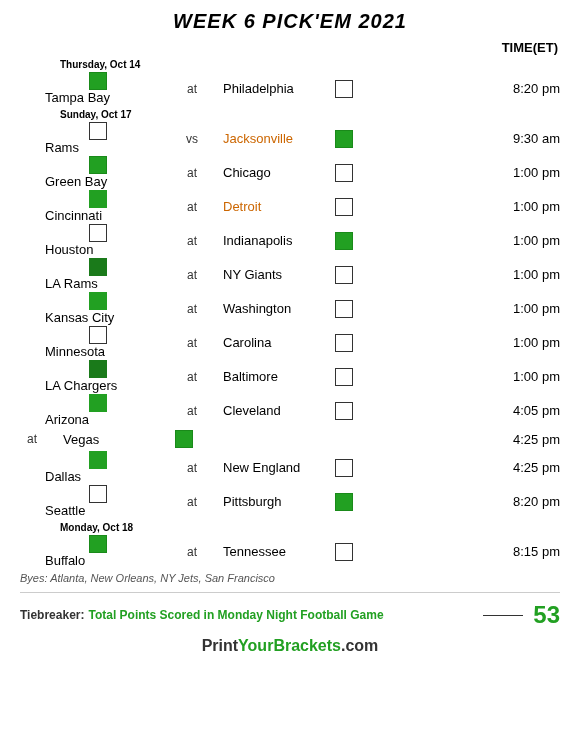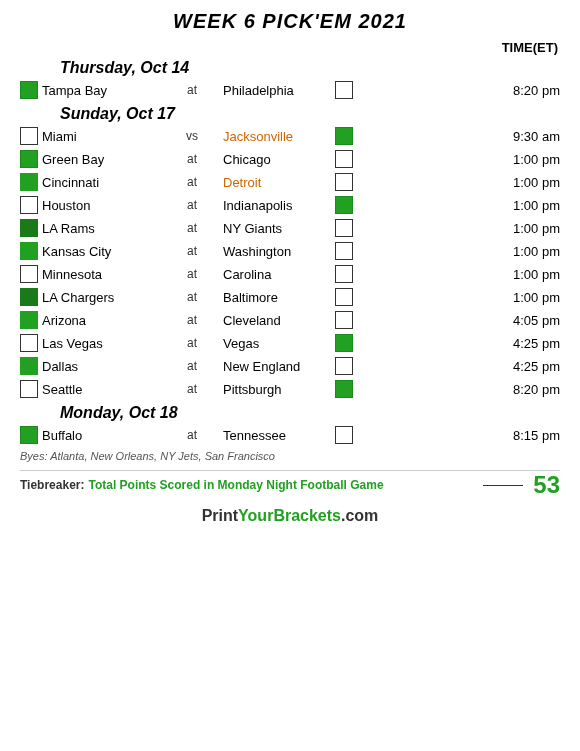--- a/index.html
+++ b/index.html
@@ -22,23 +22,22 @@
       letter-spacing: 1px;
     }
     .header-row {
       display: flex;
       justify-content: space-between;
       align-items: center;
       margin-bottom: 2px;
     }
     .section-header {
       font-weight: bold;
-      font-size: 16px;
+      font-size: 10px;
       margin: 4px 0 2px 40px;
-      font-style: italic;
     }
     .time-label {
       font-weight: bold;
       font-size: 13px;
       padding-right: 2px;
     }
     .game-row {
       display: flex;
       align-items: center;
       margin: 1px 0;
@@ -101,20 +100,21 @@
     }
     .byes-row {
       font-size: 11px;
       color: #555;
       margin: 4px 0 8px 0;
       font-style: italic;
     }
     .tiebreaker-section {
       border-top: 1px solid #ccc;
       margin-top: 8px;
+      padding-top: 8px;
     }
     .tiebreaker-row {
       display: flex;
       align-items: center;
       font-size: 12px;
       margin-bottom: 4px;
     }
     .tiebreaker-label {
       font-weight: bold;
       margin-right: 4px;
@@ -180,20 +180,21 @@
     }
     .footer-com {
       color: #333;
       font-weight: bold;
     }
     .row-left-area {
       display: flex;
       align-items: center;
       width: 160px;
       flex-shrink: 0;
+      flex-direction: column;
     }
     .row-right-area {
       display: flex;
       align-items: center;
       flex: 1;
     }
   </style>
 </head>
 <body>
 
@@ -219,21 +220,21 @@
     </div>
   </div>
 </div>
 
 <div>
   <div class="section-header">Sunday, Oct 17</div>
 
   <div class="game-row">
     <div class="row-left-area">
       <div class="pick-box"></div>
-      <span class="team-left">Miami</span>
+      <span class="team-left">Rams</span>
     </div>
     <span class="at-vs">vs</span>
     <div class="row-right-area">
       <span class="team-right" style="color:#cc6600">Jacksonville</span>
       <div class="right-box green-filled"></div>
       <span class="game-time">9:30 am</span>
     </div>
   </div>
 
   <div class="game-row">
@@ -334,24 +335,20 @@
     </div>
     <span class="at-vs">at</span>
     <div class="row-right-area">
       <span class="team-right">Cleveland</span>
       <div class="right-box"></div>
       <span class="game-time">4:05 pm</span>
     </div>
   </div>
 
   <div class="game-row">
-    <div class="row-left-area">
-      <div class="pick-box"></div>
-      <span class="team-left">Las Vegas</span>
-    </div>
     <span class="at-vs">at</span>
     <div class="row-right-area">
       <span class="team-right">Vegas</span>
       <div class="right-box green-filled"></div>
       <span class="game-time">4:25 pm</span>
     </div>
   </div>
 
   <div class="game-row">
     <div class="row-left-area">

